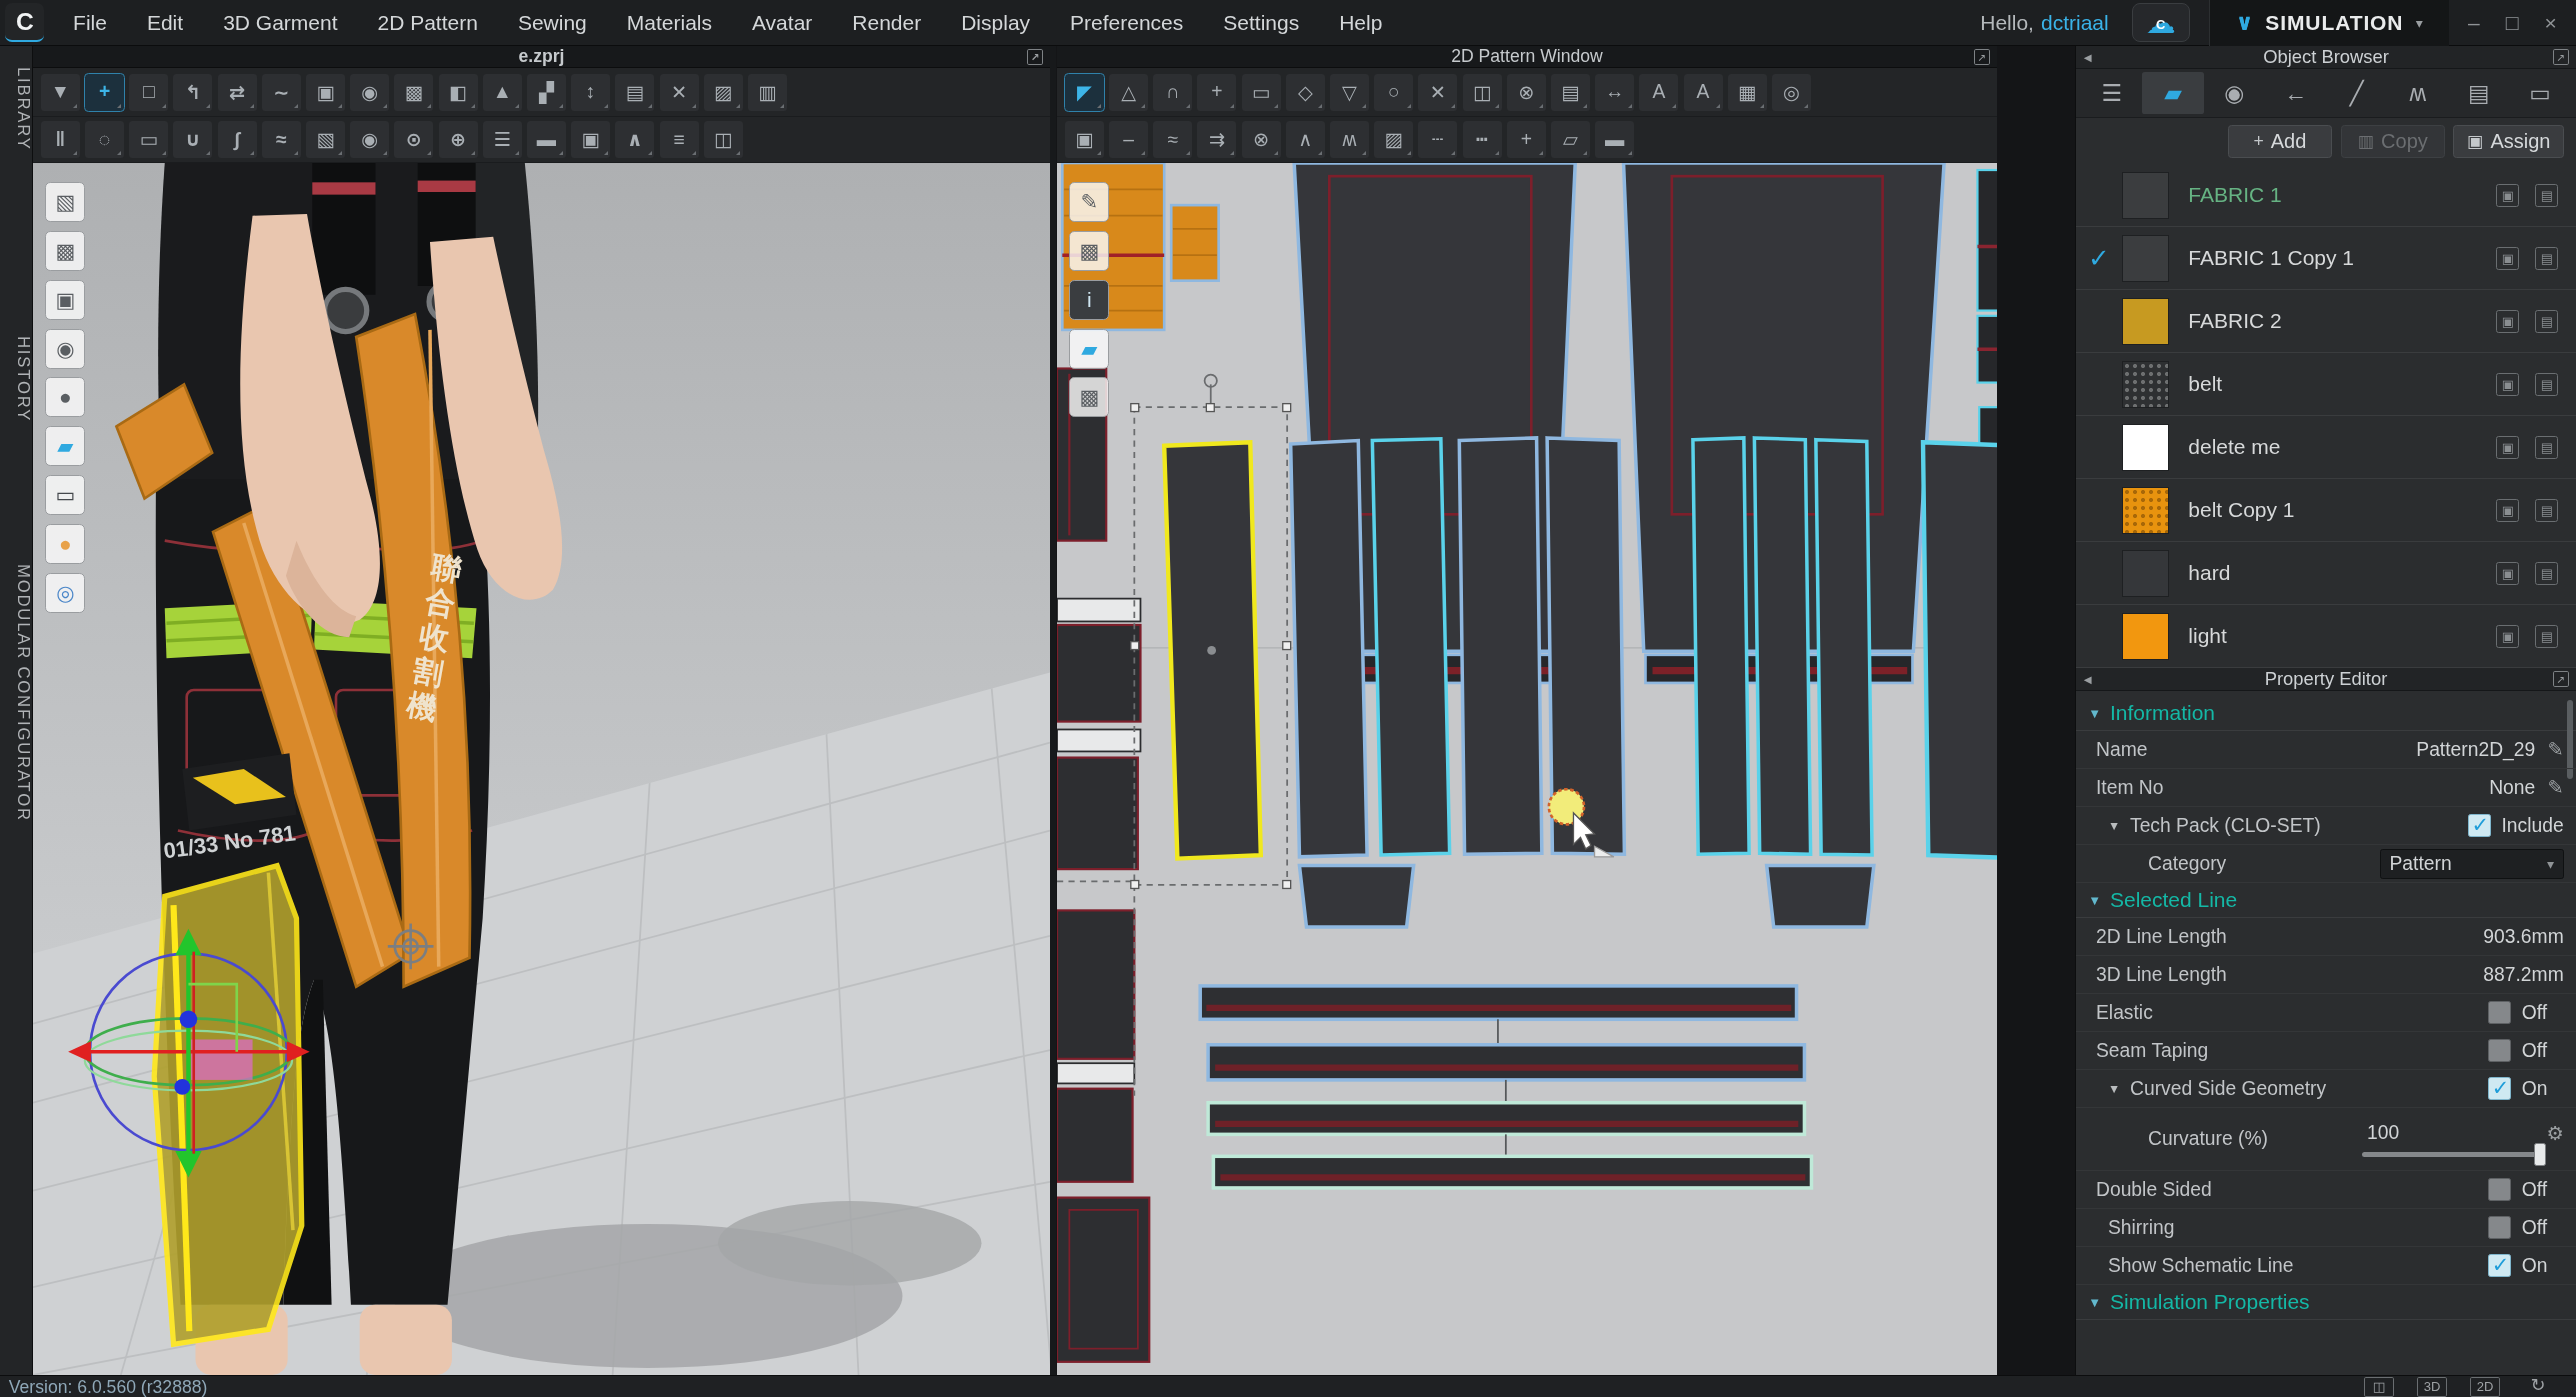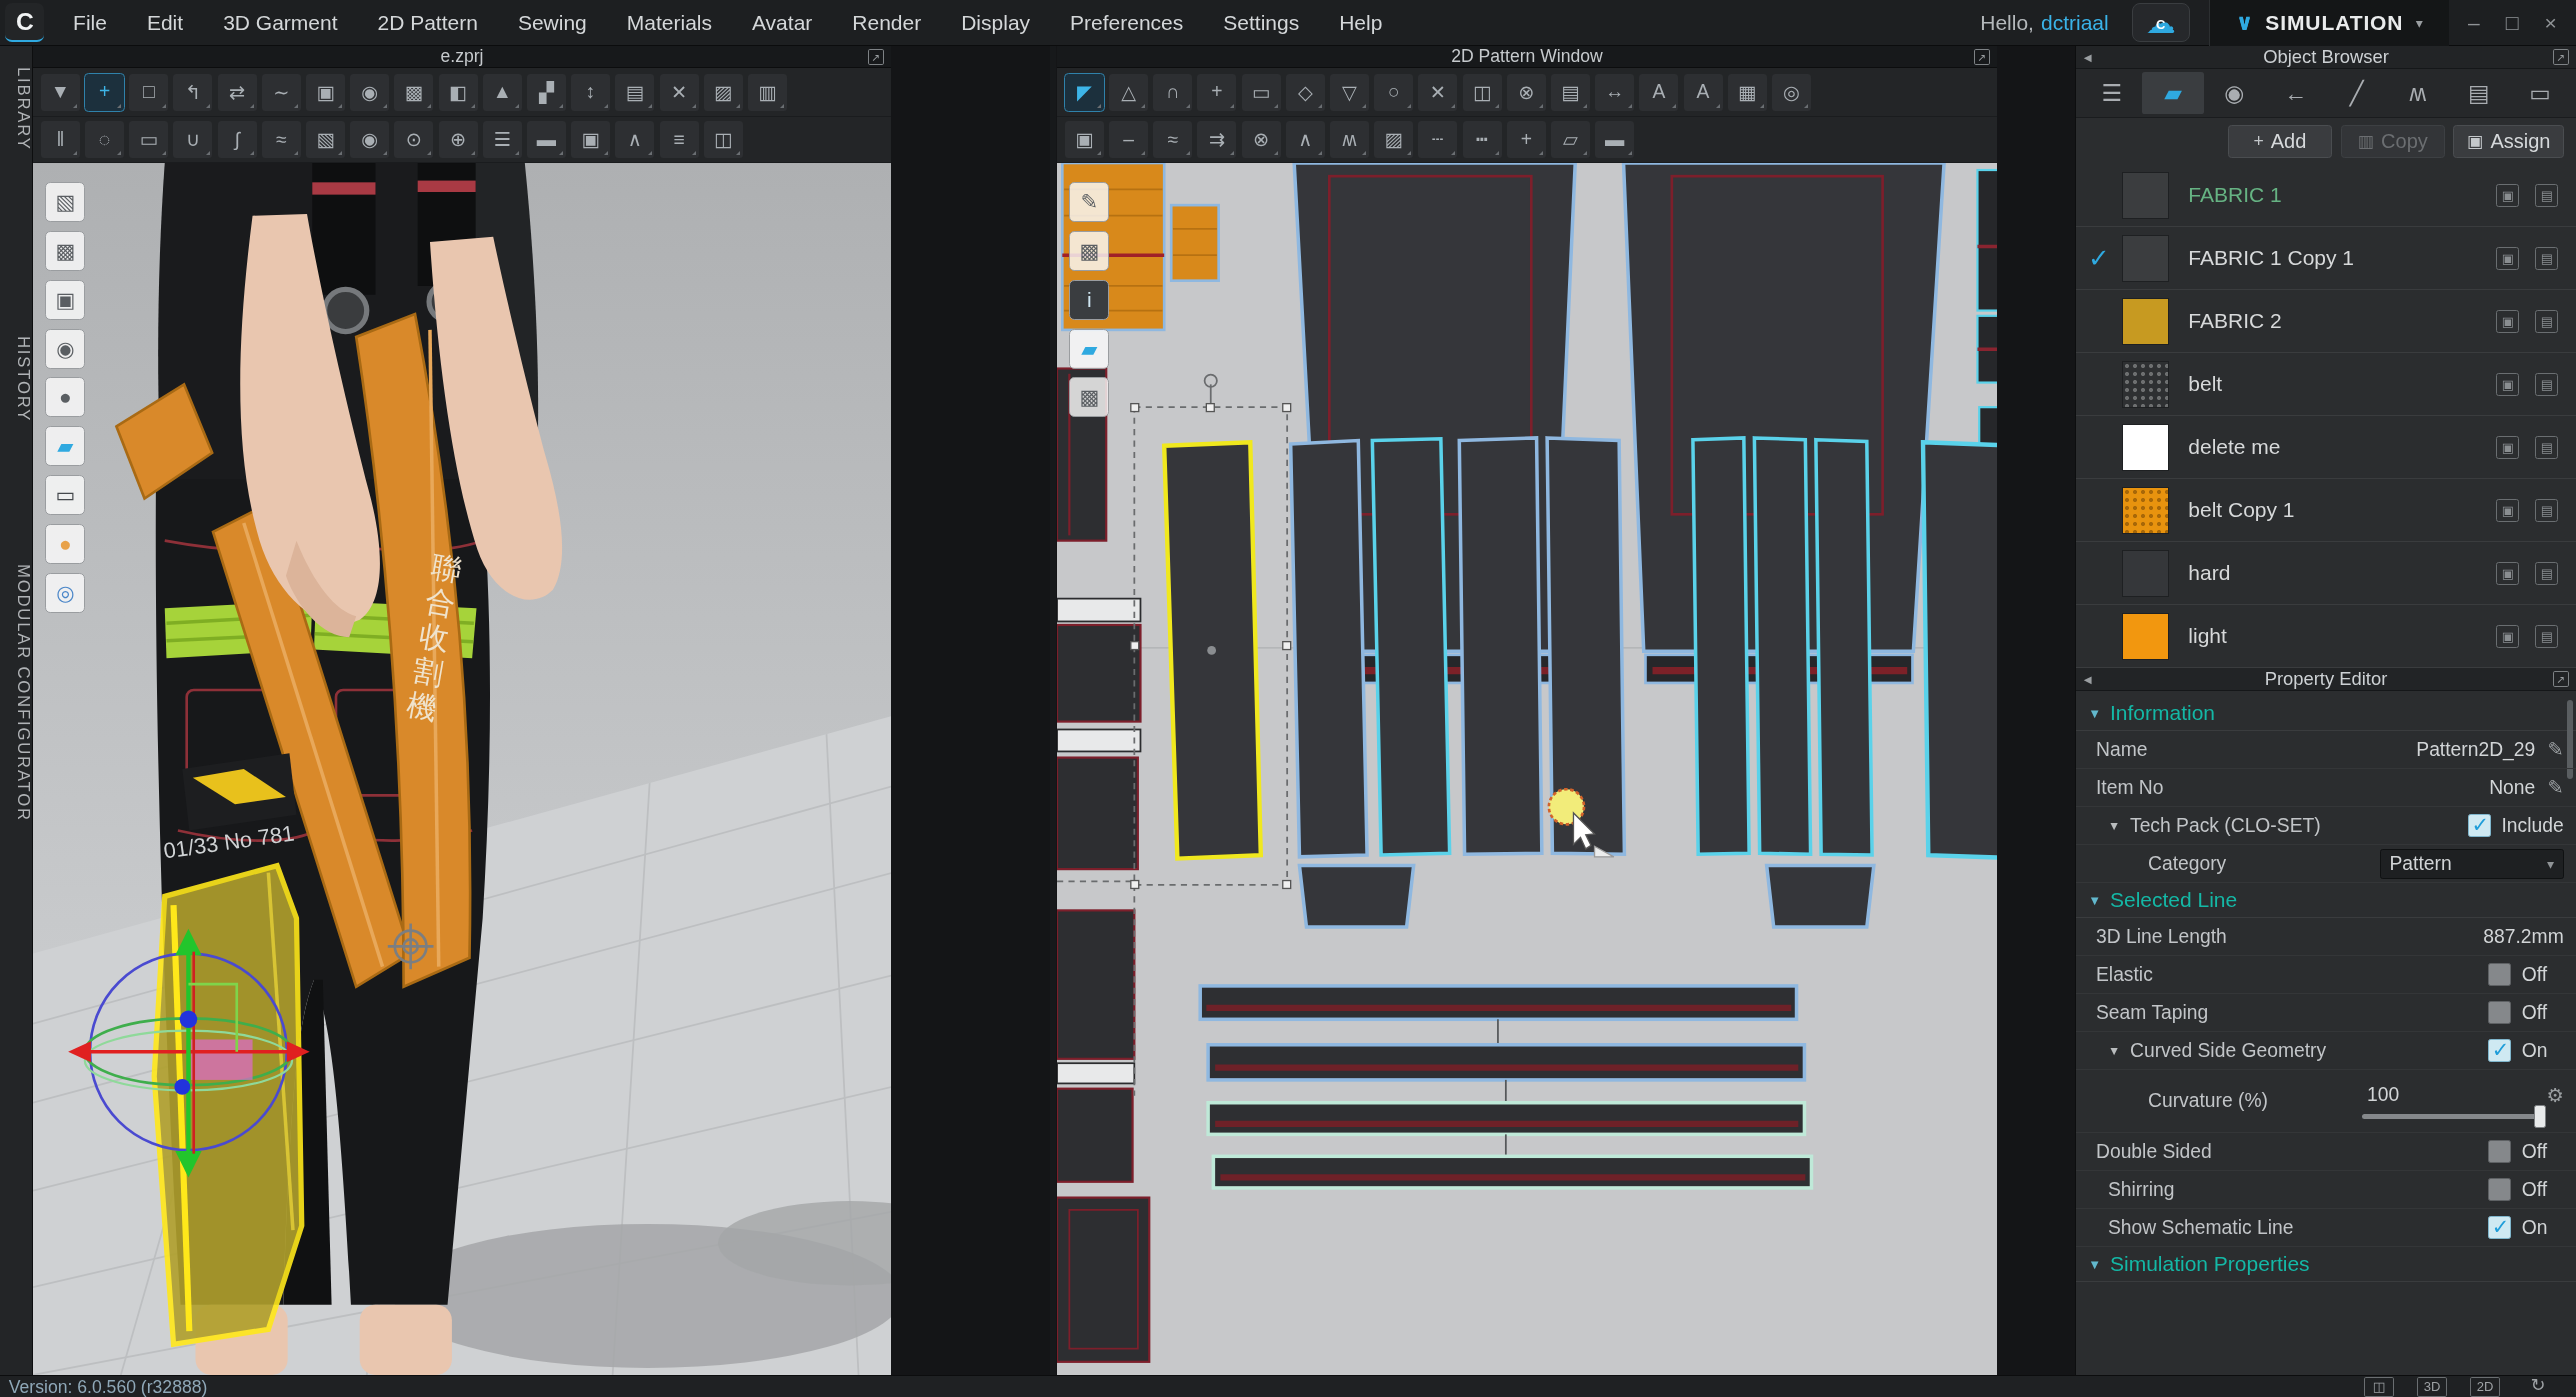--- a/index.html
+++ b/index.html
@@ -26,21 +26,21 @@
   .win-controls span { font-size:21px; color:#8f9396; }
 
   
   .workspace { position:absolute; left:0; top:46px; width:2576px; height:1329px; }
 
   .side-tabs { position:absolute; left:0; top:0; width:33px; height:1329px; background:#232527; border-right:0.9px solid #0d0e0f; }
   .vtab { position:absolute; left:0; width:33px; writing-mode:vertical-rl; font-size:16.7px; letter-spacing:1.8px; color:#b0b3b6; text-align:center; padding:8.8px 0; }
   .vtab.t0 { top:12.3px; } .vtab.t1 { top:281px; } .vtab.t2 { top:509px; }
 
   .panel { position:absolute; top:0; height:1329px; background:#202224; }
-  .panel3d { left:33px;  width:858px; }
+  .panel3d { left:33px;  width:1017px;font-weight:bold; }
   .panel2d { left:1057px; width:940px; }
   .vdivider { position:absolute; left:1050px; top:0; width:6.1px; height:1329px; background:#17191b; }
 
   .titlebar { height:22px; background:#17191b; border-bottom:0.9px solid #0c0d0e; display:flex; align-items:center; justify-content:center; position:relative; }
   .titlebar .tb-title { font-size:17.6px; color:#c6cacd; }
   .popout-icon { position:absolute; right:7px; top:2.6px; width:16px; height:16px; border:0.9px solid #7e8285; border-radius:1.8px; font-size:10.5px; line-height:14px; text-align:center; color:#9a9ea1; }
 
   .toolbar { display:flex; align-items:center; background:#232527; padding:3.5px 5.3px; border-bottom:0.9px solid #1a1c1e; }
   .toolbar.r1 { height:49px; } .toolbar.r2 { height:46px; }
   .tbtn { width:39px; height:37px; margin:0 2.6px; background:#2d2f32; border-radius:3.5px; display:flex; align-items:center; justify-content:center; position:relative; }
@@ -852,20 +852,24 @@
             <span>Pattern</span>
             <span class="car">▾</span>
           </div>
         </div>
 
         <div class="pe-sec">
           <span class="tri">▼</span>
           <span class="sec-label">Selected Line</span>
         </div>
         <div class="pe-row">
+          <span class="pe-label ind1">2D Line Length</span>
+          <span class="pe-value">903.6mm</span>
+        </div>
+        <div class="pe-row">
           <span class="pe-label ind1">3D Line Length</span>
           <span class="pe-value">887.2mm</span>
         </div>
         <div class="pe-row">
           <span class="pe-label ind1">Elastic</span>
           <span class="pe-check"></span>
           <span class="pe-state">Off</span>
         </div>
         <div class="pe-row">
           <span class="pe-label ind1">Seam Taping</span>

